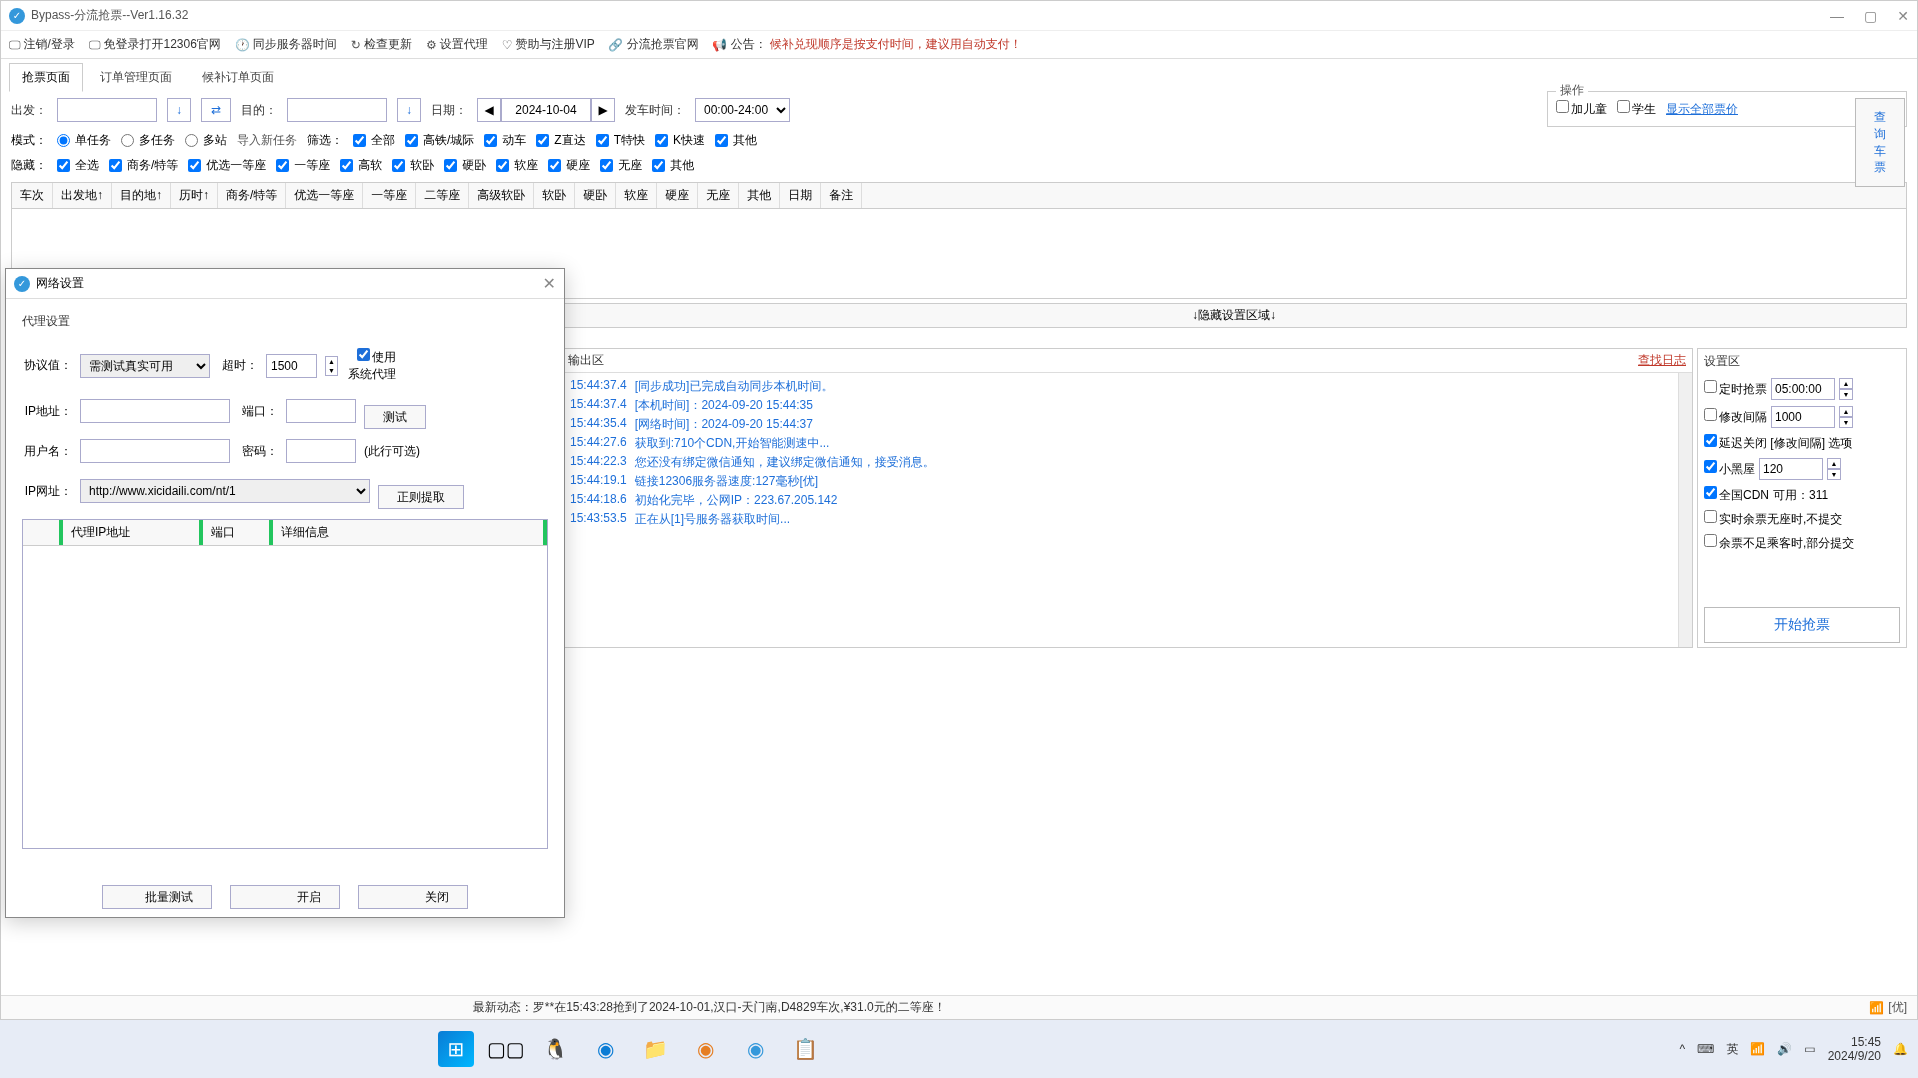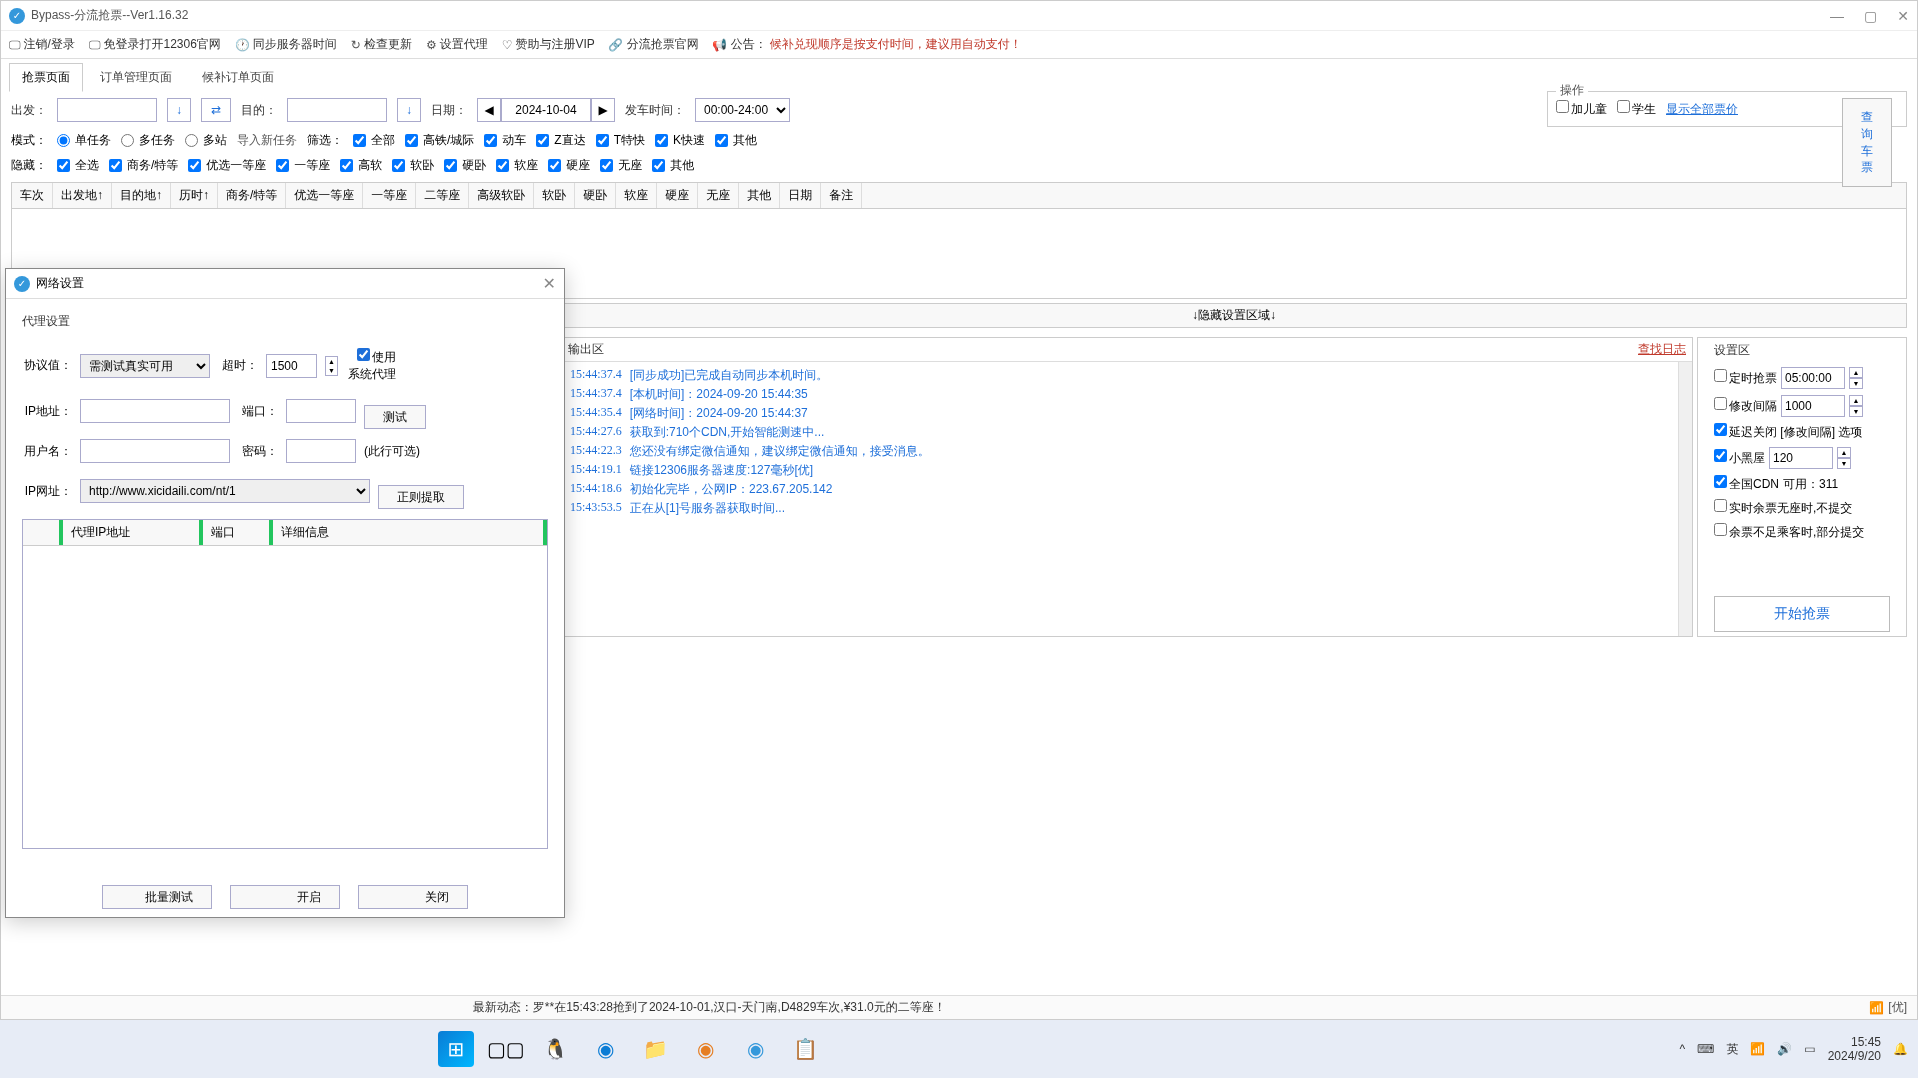--- a/index.html
+++ b/index.html
@@ -30,43 +30,43 @@
 .swap-btn { width: 30px; height: 24px; border: 1px solid #aac; background: #fff; display: inline-flex; align-items: center; justify-content: center; color: #1e6fd9; cursor: pointer; }
 .date-nav { display: flex; align-items: center; }
 .date-input { width: 90px; height: 24px; border: 1px solid #aac; text-align: center; padding: 0 4px; }
 select.input-sm { height: 24px; }
 
 .right-ops { position: absolute; right: 10px; top: 90px; width: 360px; border: 1px solid #ccc; padding: 4px 8px; }
 .right-ops .ops-title { position: absolute; top: -10px; left: 8px; background: #fff; padding: 0 4px; color: #555; }
 .right-ops .ops-row { display: flex; align-items: center; gap: 10px; padding: 4px 0; }
 .right-ops .link { color: #2e7d32; text-decoration: underline; cursor: pointer; }
 .right-ops .link.blue { color: #1e6fd9; }
-.query-btn { background: #f8f8f8; border: 1px solid #bbb; padding: 10px 14px; color: #1e6fd9; cursor: pointer; position: absolute; right: 14px; top: 6px; width: 50px; text-align: center; line-height: 1.4; }
+.query-btn { background: #f8f8f8; border: 1px solid #bbb; padding: 10px 14px; color: #1e6fd9; cursor: pointer; position: absolute; right: 1px; top: 6px; width: 50px; text-align: center; line-height: 1.4; }
 
 .filter-row { display: flex; align-items: center; padding: 4px 10px; gap: 10px; flex-wrap: wrap; }
 .filter-row label { display: flex; align-items: center; gap: 3px; white-space: nowrap; }
 .filter-row .link-btn { color: #555; cursor: pointer; }
 
 .table-header { display: flex; border: 1px solid #ccc; background: #f8f8f8; margin: 4px 10px 0; }
 .table-header .th { padding: 4px 8px; border-right: 1px solid #ddd; white-space: nowrap; }
 .table-body { border: 1px solid #ccc; border-top: none; margin: 0 10px; height: 90px; background: #fff; }
 
 .hidden-bar { text-align: center; padding: 3px; border: 1px solid #ccc; margin: 4px 10px 0 560px; background: #f8f8f8; cursor: pointer; }
 
-.bottom-area { display: flex; margin: 9px 10px 0 560px; gap: 4px; justify-content: flex-end; }
+.bottom-area { display: flex; margin: 20px 10px 0 560px; gap: 4px; justify-content: flex-end; }
 .output-panel { flex: 1; border: 1px solid #ccc; display: flex; flex-direction: column; height: 300px; }
 .output-panel .panel-header { display: flex; padding: 3px 6px; border-bottom: 1px solid #ddd; }
 .output-panel .panel-header .lbl { color: #333; }
 .output-panel .panel-header .log-link { margin-left: auto; color: #c0392b; text-decoration: underline; cursor: pointer; }
 .output-panel .log-body { flex: 1; overflow: auto; padding: 4px 8px; }
 .output-panel .log-row { color: #1e6fd9; padding: 1px 0; display: flex; gap: 8px; }
-.output-panel .log-row .ts { color: #1e6fd9; font-family: Liberation Serif, serif; }
+.output-panel .log-row .ts { color: #1e6fd9; }
 .output-panel .scroll-ind { width: 14px; background: #f0f0f0; border-left: 1px solid #ddd; }
 
-.settings-panel { width: 210px; border: 1px solid #ccc; height: 300px; padding: 4px 16px; display: flex; flex-direction: column; gap: 6px; }
+.settings-panel { width: 210px; border: 1px solid #ccc; height: 300px; padding: 4px 6px; display: flex; flex-direction: column; gap: 6px; }
 .settings-panel .panel-title { color: #333; padding-bottom: 2px; }
 .settings-panel .srow { display: flex; align-items: center; gap: 4px; }
 .settings-panel input[type="text"] { width: 64px; height: 22px; border: 1px solid #aac; padding: 0 3px; }
 .settings-panel .spin { width: 14px; display: flex; flex-direction: column; }
 .settings-panel .spin span { border: 1px solid #aac; font-size: 7px; text-align: center; line-height: 9px; cursor: pointer; }
 .start-btn { margin-top: auto; background: #fff; border: 1px solid #bbb; color: #1e6fd9; padding: 8px; cursor: pointer; font-size: 14px; }
 
 .status-bar { position: absolute; bottom: 0; left: 0; right: 0; height: 24px; display: flex; align-items: center; padding: 0 10px; border-top: 1px solid #ddd; background: #fafafa; }
 .status-bar .news { margin: 0 auto; color: #333; }
 .status-bar .wifi { margin-left: auto; color: #555; display: flex; gap: 4px; align-items: center; }

